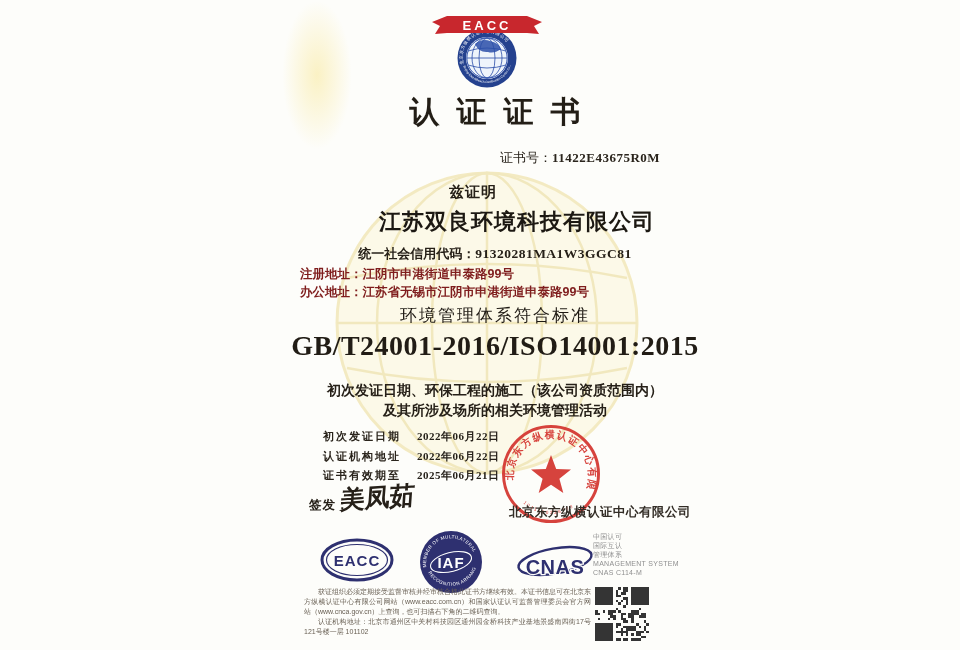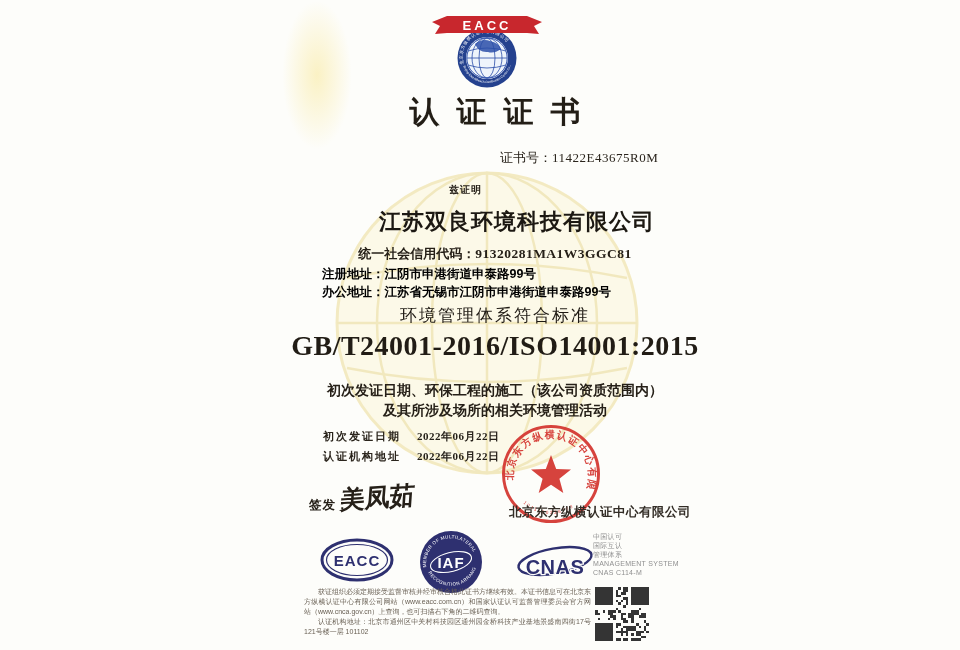--- a/index.html
+++ b/index.html
@@ -12,28 +12,28 @@
 
   
   #watermark { position:absolute; left:322px; top:158px; opacity:.55; pointer-events:none; }
   #blob-top { position:absolute; left:282px; top:0; width:70px; height:150px; pointer-events:none;
               background:radial-gradient(ellipse at center, rgba(250,240,190,.9), rgba(250,240,190,0) 70%); }
 
   
   #emblem { left:429px; top:13px; }
   #title { top:92px; font-size:30px; font-weight:700; letter-spacing:17px; text-indent:17px; color:#231e16; }
   #certno { left:500px; top:149px; font-size:13px; color:#2a241c; }
-  #certno .num { font-family:"Liberation Serif","DejaVu Serif",serif; font-weight:400; letter-spacing:.5px; }
-
-  
-  #certify { left:449px; top:183px; font-size:10px; font-weight:700; letter-spacing:1px; }
+  #certno .num { font-family:"Liberation Serif","DejaVu Serif",serif; font-weight:700; letter-spacing:.5px; }
+
+  
+  #certify { left:449px; top:183px; font-size:15px; font-weight:700; letter-spacing:1px; }
   #company { top:207px; font-size:22px; font-weight:700; letter-spacing:1px; color:#1c1812;padding-left:44px; }
   #creditline { top:245px; font-size:13px; font-weight:700; }
   #creditline .num { font-family:"Liberation Serif","DejaVu Serif",serif; font-size:13.5px; font-weight:600; letter-spacing:.5px; }
-  #addrblock { left:322px; top:266px; font-size:12.5px; font-weight:700; line-height:17.5px; color:#000000; }
+  #addrblock { left:300px; top:266px; font-size:12.5px; font-weight:700; line-height:17.5px; color:#7f1d1d; }
   #std-heading { top:304px; font-size:17px; font-weight:400; letter-spacing:2px; color:#1f1a14; }
   #std-code { top:330px; font-family:"Liberation Serif","DejaVu Serif",serif; font-size:28px; font-weight:600; letter-spacing:.5px; color:#211c15; }
   #scope-heading { top:361px; font-size:12.5px; font-weight:700; letter-spacing:4px; text-indent:4px; }
   #scope1 { top:382px; font-size:14px; font-weight:700; }
   #scope2 { top:402px; font-size:14px; font-weight:700; }
 
   #dates { left:323px; top:429px; font-size:11px; }
   #dates .row { margin-bottom:4.5px; white-space:nowrap; }
   #dates .lbl { font-weight:700; letter-spacing:2px; color:#2a241c; }
   #dates .val { font-family:"Liberation Serif","DejaVu Serif",serif; font-weight:600; letter-spacing:.5px; margin-left:16px; color:#26211a; }
@@ -127,20 +127,23 @@
 
   <div id="scope1" class="abs center">初次发证日期、环保工程的施工（该公司资质范围内）</div>
   <div id="scope2" class="abs center">及其所涉及场所的相关环境管理活动</div>
 
   <div id="dates" class="abs">
     <div class="row">
       <span class="lbl">初次发证日期</span><span class="val">2022年06月22日</span>
     </div>
     <div class="row">
       <span class="lbl">认证机构地址</span><span class="val">2022年06月22日</span>
+    </div>
+    <div class="row">
+      <span class="lbl">证书有效期至</span><span class="val">2025年06月21日</span>
     </div>
   </div>
 
   <div id="sign-label" class="abs">签发：</div>
   <div id="signature" class="abs">美凤茹</div>
 
   <svg id="seal" class="abs" width="104" height="104" viewBox="0 0 104 104">
     <circle cx="52" cy="52" r="47.5" fill="none" stroke="#d4352f" stroke-width="3"></circle>
     <path d="M52 33 L57.2 46.9 L72 47.5 L60.4 56.7 L64.3 71 L52 62.8 L39.7 71 L43.6 56.7 L32 47.5 L46.8 46.9 Z" fill="#d4352f"></path>
     <path id="seal-arc" d="M 16 66 A 38 38 0 1 1 88 66" fill="none"></path>

